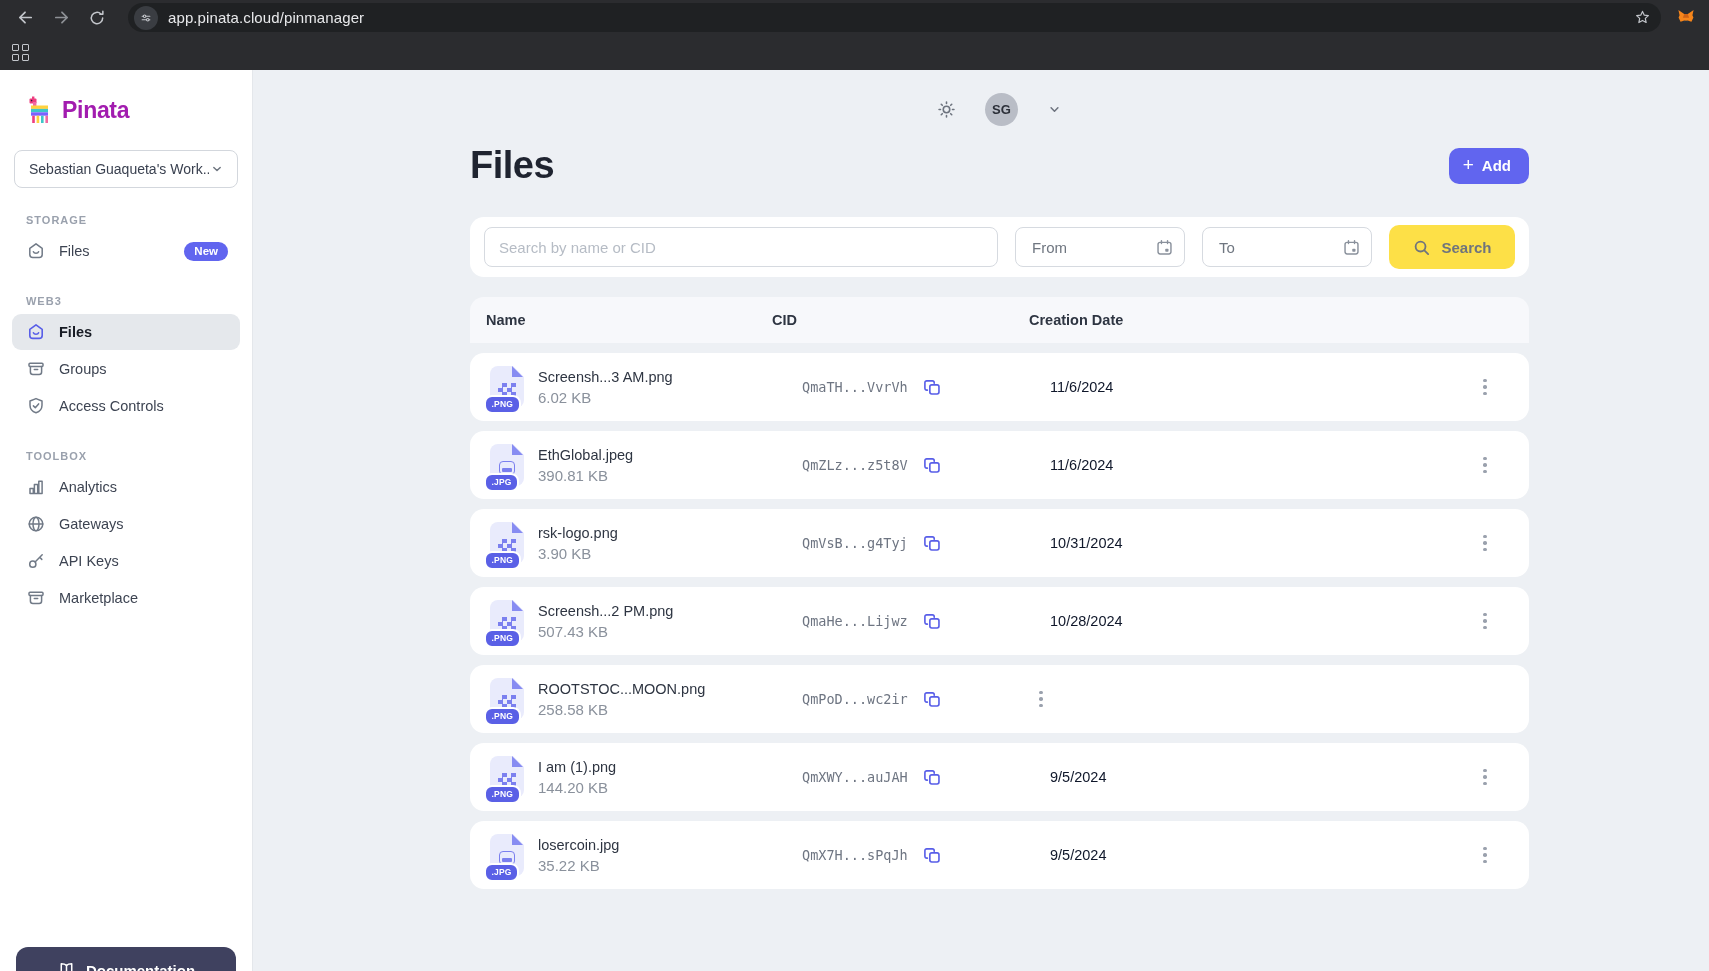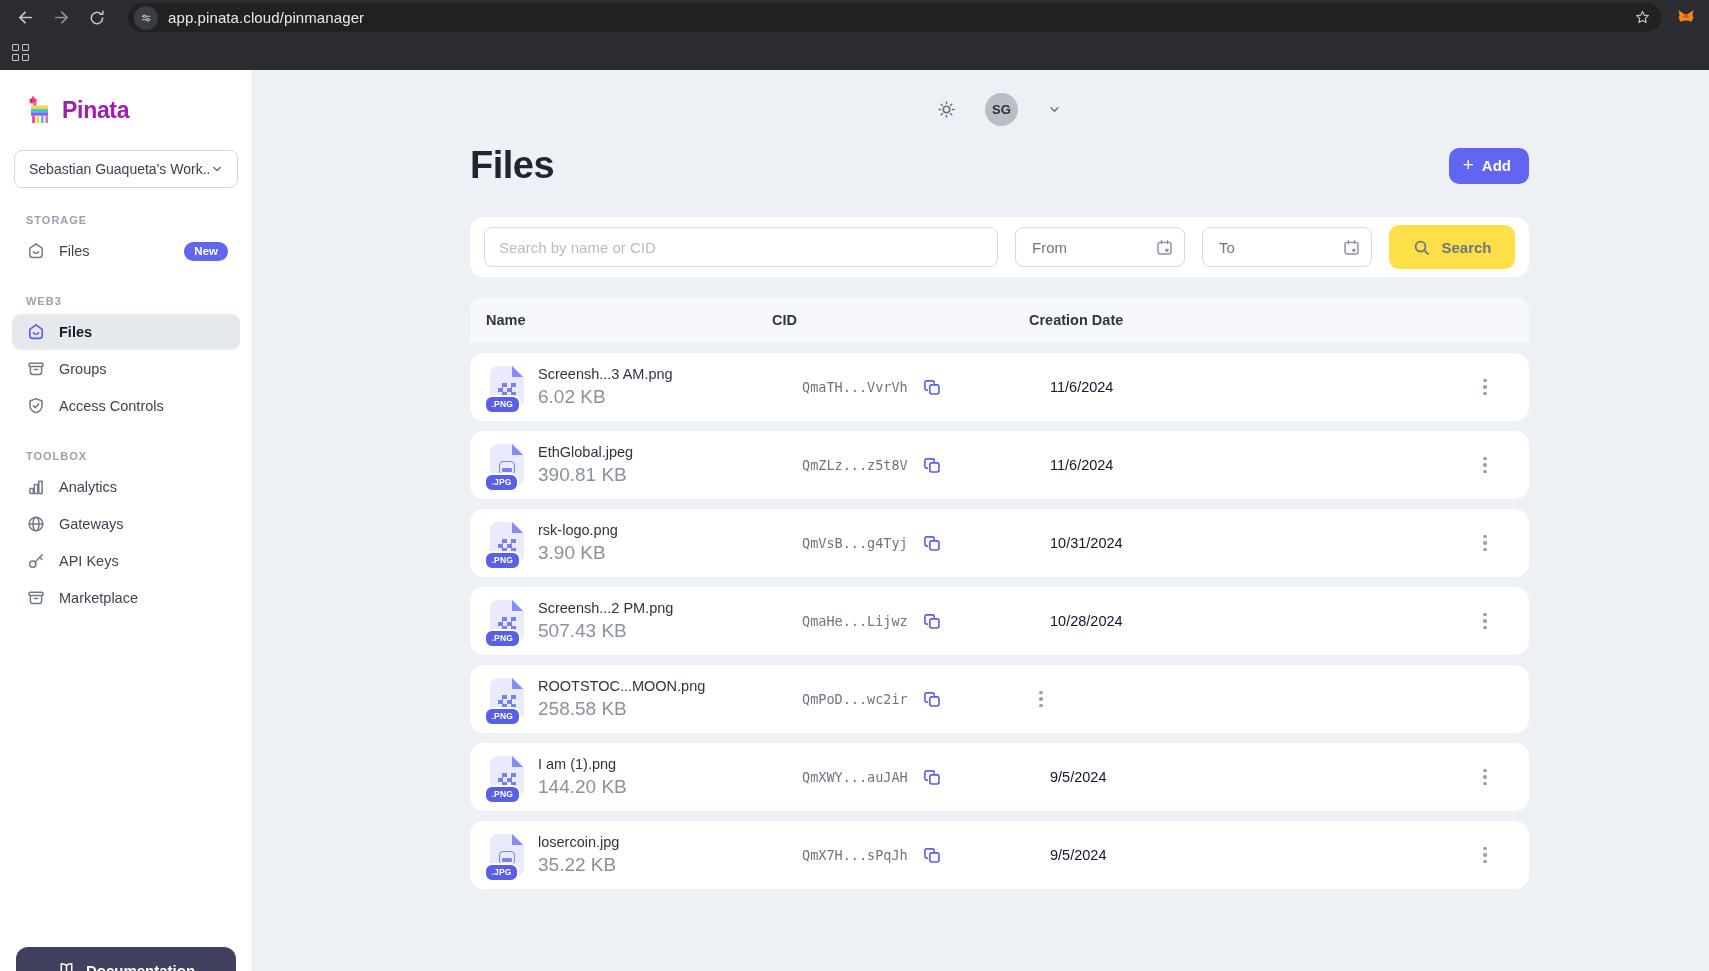--- a/index.html
+++ b/index.html
@@ -96,21 +96,21 @@
     margin-top:20px; background:#f7f8fb; border-radius:14px 14px 0 0; height:46px;
     display:grid; grid-template-columns:286px 257px 1fr 56px; align-items:center; padding-left:16px;
   }
   .thead .th { font-size:14.5px; font-weight:700; color:#2e3542; }
   .frow {
     margin-top:10px; background:#fff; border-radius:14px; height:68px;
     display:grid; grid-template-columns:282px 257px 1fr 56px; align-items:center; padding-left:20px;
   }
   .name-cell { display:flex; align-items:center; gap:14px; }
   .fname { font-size:14.5px; color:#2e3542; }
-  .fsize { font-size:19px; color:#8a919c; margin-top:4px; }
+  .fsize { font-size:15px; color:#8a919c; margin-top:4px; }
   .cid-cell { display:flex; align-items:center; gap:15px;margin-left:30px; }
   .cid-text { font-family:"DejaVu Sans Mono",monospace; font-size:13.5px; color:#6e7582; }
   .copy-btn { background:none; border:none; padding:0; cursor:pointer; display:flex; }
   .date-text { font-size:14.5px; color:#0f172a;margin-left:21px; }
   .kebab { display:flex; flex-direction:column; gap:3px; align-items:center; justify-content:center; cursor:pointer; width:24px; padding:4px 0; }
   .kebab i { width:3.5px; height:3.5px; border-radius:50%; background:#9aa1ad; }
 
   
   .fileicon { width:34px; height:42px; background:#e9ebfc; border-radius:8px; position:relative; flex:0 0 auto;
               display:flex; align-items:center; justify-content:center; }

